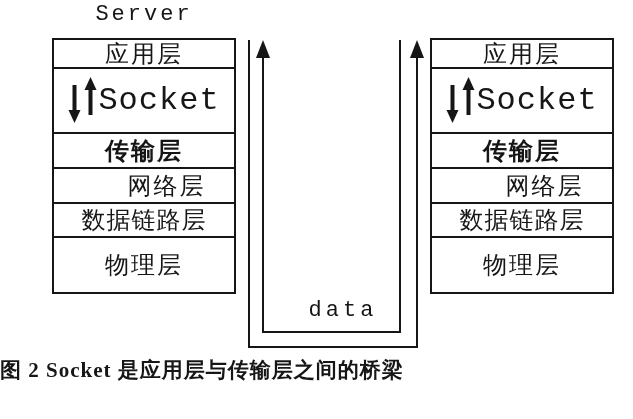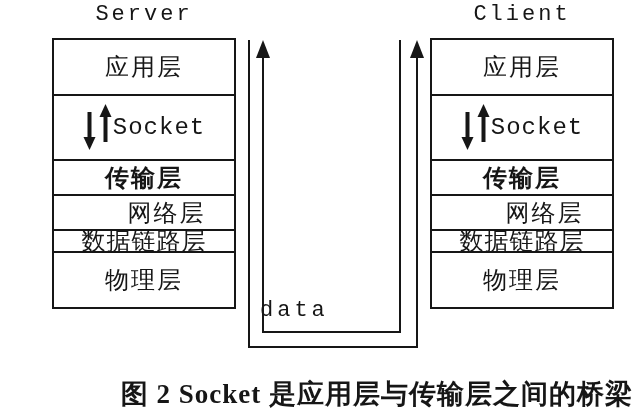--- a/index.html
+++ b/index.html
@@ -30,29 +30,29 @@
     border: 2px solid var(--ink);
     background: var(--bg);
     display: flex;
     align-items: center;
     justify-content: center;
     font-size: 24px;
     letter-spacing: 2px;
     white-space: nowrap;
   }
   .cell + .cell { margin-top: -2px; }
-  .h-app      { height: 58px; }
+  .h-app      { height: 31px; }
   .h-socket   { height: 67px; letter-spacing: 0; }
   .h-trans    { height: 37px; font-weight: bold; }
   .h-net      { height: 37px; padding-left: 45px; }
-  .h-datalink { height: 24px; letter-spacing: 1px; }
+  .h-datalink { height: 36px; letter-spacing: 1px; }
   .h-phys     { height: 58px; }
   .socket-text {
     font-family: "Liberation Mono", monospace;
-    font-size: 24px;
+    font-size: 32px;
     letter-spacing: 1px;
   }
   .mini-arrow { display: inline-block; }
   .mini-arrow.down { transform: translateY(6px); margin-right: 3px; }
   .mini-arrow.up   { transform: translateY(-2px); margin-right: 1px; }
   .vline { position: absolute; width: 2px; background: var(--ink); }
   .hline { position: absolute; height: 2px; background: var(--ink); }
   .arrowhead {
     position: absolute;
     width: 0; height: 0;
@@ -63,43 +63,42 @@
   .outer-left  { left: 248px; top: 40px; height: 308px; }
   .outer-bottom{ left: 248px; top: 346px; width: 170px; }
   .outer-right { left: 416px; top: 56px; height: 292px; }
   .outer-head  { left: 410px; top: 40px; }
   .inner-left  { left: 262px; top: 56px; height: 277px; }
   .inner-bottom{ left: 262px; top: 331px; width: 139px; }
   .inner-right { left: 399px; top: 40px; height: 293px; }
   .inner-head  { left: 256px; top: 40px; }
   .data-label {
     position: absolute;
-    left: 260px; top: 298px; width: 110px;
-    text-align: left;
+    left: 288px; top: 298px; width: 110px;
+    text-align: center;
     font-family: "Liberation Mono", monospace;
     font-size: 22px;
     letter-spacing: 4px;
   }
   .caption {
     position: absolute;
-    left: 0; right: 0; top: 376px;
-    text-align: right;
+    left: 0; right: 0; top: 356px;
+    text-align: left;
     font-weight: bold;
-    font-size: 27px;
+    font-size: 21px;
     letter-spacing: 1px;
     white-space: nowrap;
   }
 </style>
 </head>
 <body>
 
 <div class="canvas">
 
   <div class="host-title" style="left:52px">Server</div>
-  <div class="host-title" style="left:430px">Client</div>
 
   <div class="stack" style="left:52px">
     <div class="cell h-app">
       <span>应用层</span>
     </div>
     <div class="cell h-socket">
       <span class="mini-arrow down">
         <svg width="13" height="38" viewBox="0 0 13 38">
             <line x1="6.5" y1="0" x2="6.5" y2="27" stroke="#161616" stroke-width="4"></line>
             <polygon points="0.5,25 12.5,25 6.5,38" fill="#161616"></polygon>

